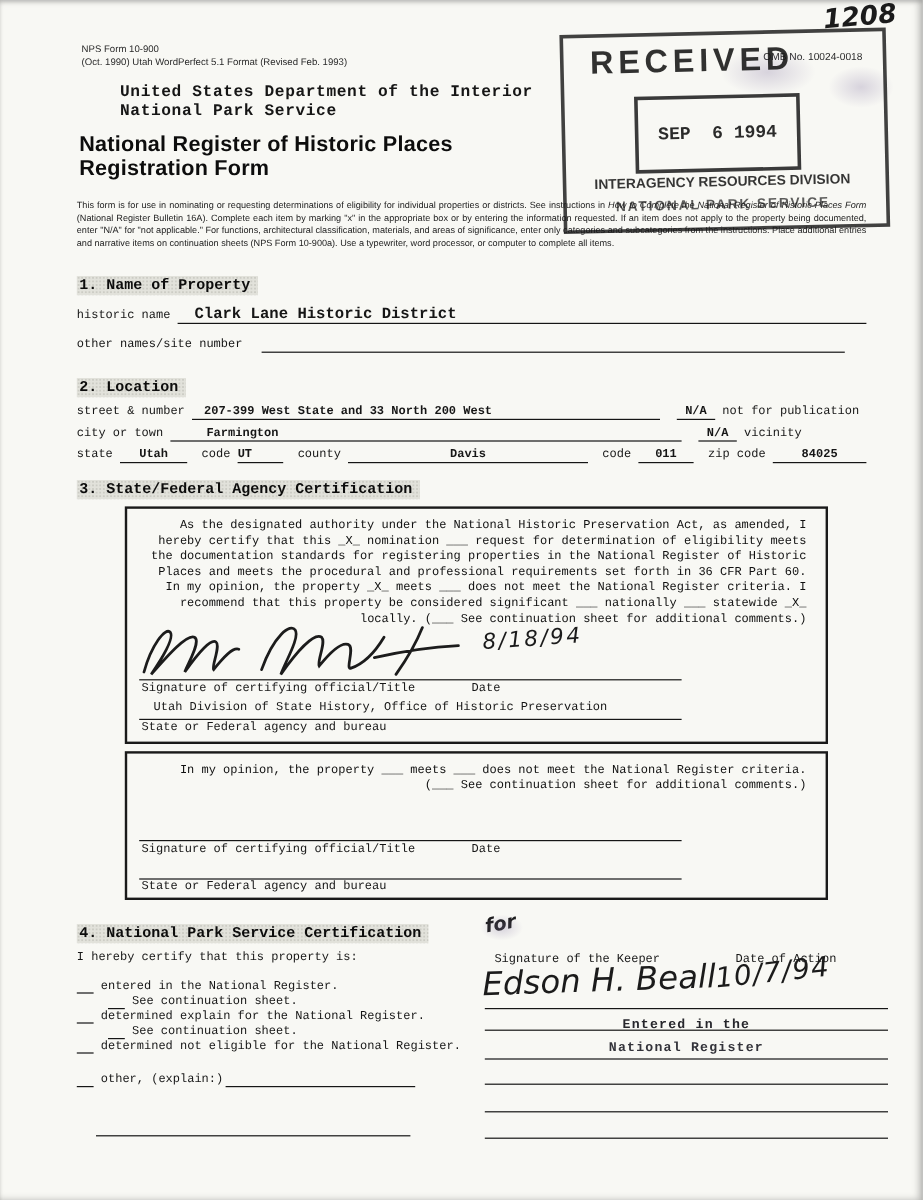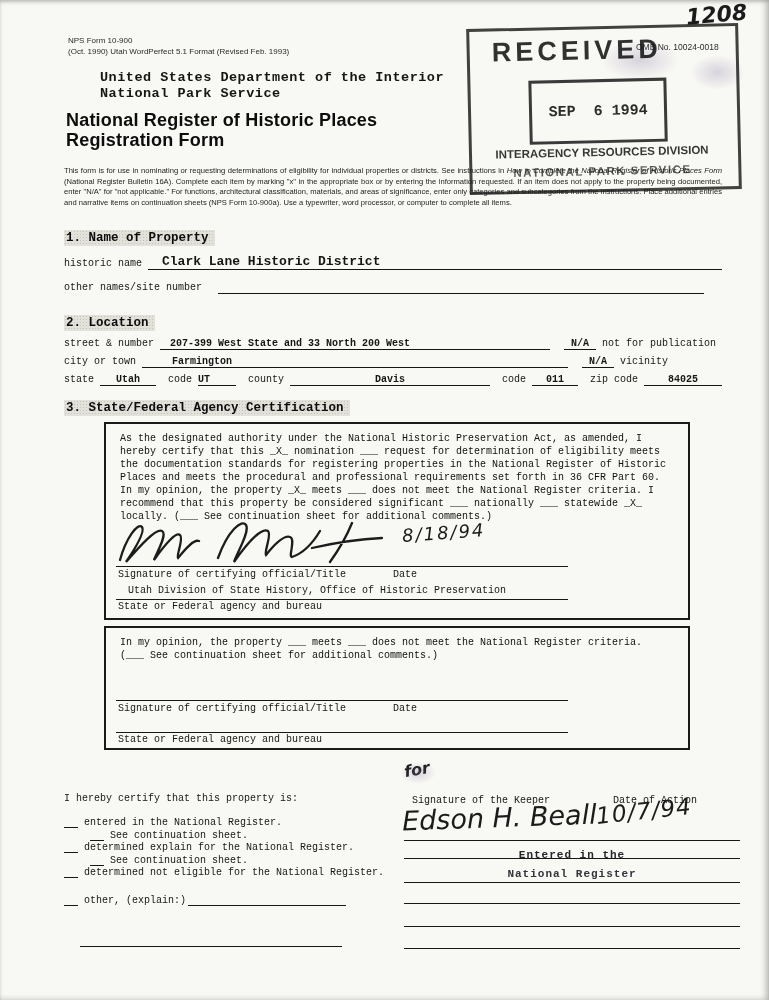--- a/index.html
+++ b/index.html
@@ -20,21 +20,21 @@
     font-size:12.5px;font-weight:bold;color:#0c0c0c;padding:1px 6px 1px 2px;display:inline-block;
     background-color:#e2e2db;
     background-image:radial-gradient(#c3c3bb 0.5px, transparent 0.6px);
     background-size:3px 3px;
   }
   .row{position:absolute;display:flex;align-items:flex-end;font-size:10px;}
   .lbl{white-space:nowrap;padding:0 6px 1px 0;}
   .fill{border-bottom:1.7px solid #151515;}
   .grow{flex:1;}
   .val{font-weight:bold;white-space:nowrap;}
-  .cert-box{position:absolute;border:2px solid #1a1a1a;background:transparent;}
+  .cert-box{position:absolute;border:2px solid #1a1a1a;background:transparent;text-align:right;}
   .boxpara{position:absolute;font-size:10px;line-height:13px;color:#101010;}
   .hline{position:absolute;border-top:1.8px solid #161616;}
   .smalllbl{position:absolute;font-size:10px;white-space:nowrap;}
   .hand{font-family:"DejaVu Sans","Liberation Sans",sans-serif;font-style:italic;color:#1b1b1b;white-space:nowrap;}
   
   .stamp{position:absolute;left:468px;top:26px;width:266px;height:160px;
     border:3px solid rgba(25,25,25,.82);transform:rotate(-1.3deg);}
   .stamp-received{position:absolute;left:22px;top:6px;font-size:27px;font-weight:bold;
     letter-spacing:4px;color:rgba(20,20,20,.88);
     font-family:"Liberation Sans","DejaVu Sans",sans-serif;}
@@ -141,20 +141,23 @@
 
   <div class="cert-box" style="left:104px;top:626px;width:582px;height:120px;">
     <div class="boxpara" style="left:14px;top:8px;width:552px;">In my opinion, the property ___ meets ___ does not meet the National Register criteria.  (___ See continuation sheet for additional comments.)</div>
     <div class="hline" style="left:10px;top:72px;width:452px;"></div>
     <div class="smalllbl" style="left:12px;top:75px;">Signature of certifying official/Title</div>
     <div class="smalllbl" style="left:287px;top:75px;">Date</div>
     <div class="hline" style="left:10px;top:104px;width:452px;"></div>
     <div class="smalllbl" style="left:12px;top:106px;">State or Federal agency and bureau</div>
   </div>
 
+  <div class="abs" style="left:64px;top:768px;">
+    <span class="sec-head">4. National Park Service Certification</span>
+  </div>
 
   <div class="abs" style="left:64px;top:793px;font-size:10px;">I hereby certify that this property is:</div>
 
   <div class="abs" style="left:64px;top:817px;width:332px;">
       <div class="opt">
         <span class="tick"></span>
         <span class="opt-label">entered in the National Register.</span>
       </div>
       <div class="opt sub">
         <span class="tick"></span>

